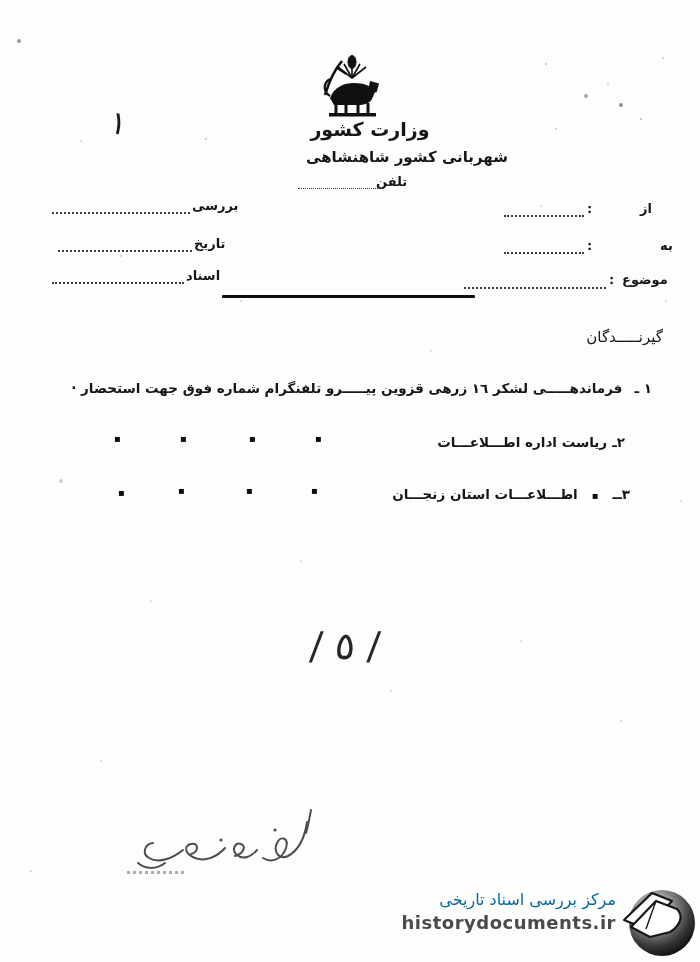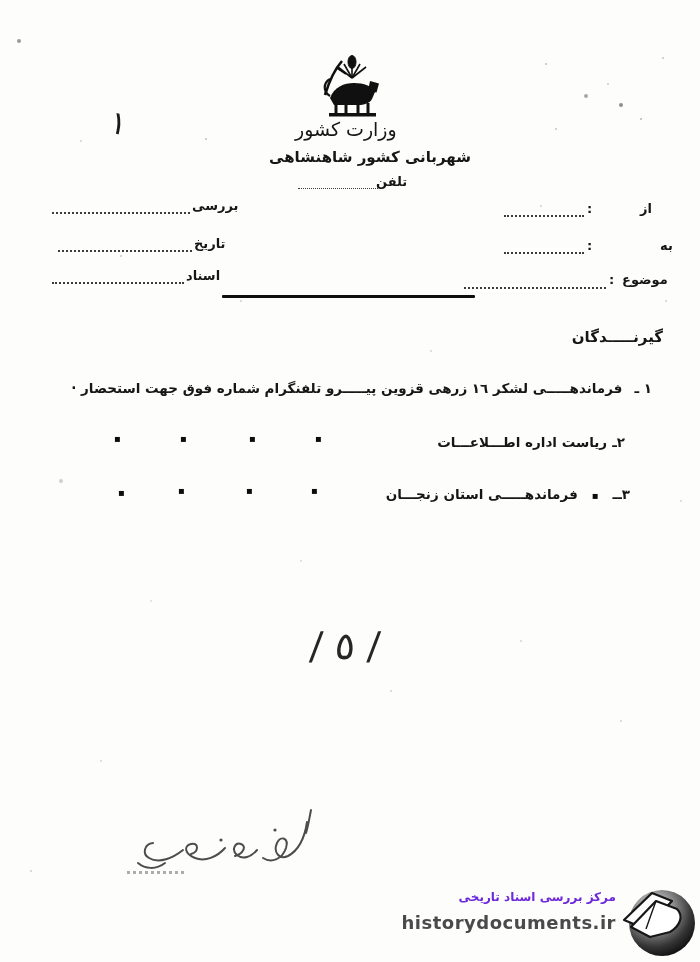--- a/index.html
+++ b/index.html
@@ -10,43 +10,43 @@
   }
   .abs{position:absolute;}
   .fa{direction:rtl;unicode-bidi:isolate;}
   
   .dots{height:0;border-bottom:2px dotted #3c3c3c;}
   .dots.fine{border-bottom-style:dotted;border-bottom-width:1.6px;}
   .label{font-size:13px;font-weight:bold;white-space:nowrap;}
   .colon{font-size:13px;font-weight:bold;}
   
   .solid-line{height:3px;background:#0e0e0e;border-radius:1px;}
-  .title{font-size:19px;letter-spacing:.5px;text-align:left;font-weight:normal;white-space:nowrap;}
-  .subtitle{font-size:15px;text-align:center;font-weight:bold;white-space:nowrap;}
-  .heading{font-size:15px;font-weight:bold;white-space:nowrap;}
+  .title{font-size:19px;letter-spacing:.5px;text-align:center;font-weight:bold;white-space:nowrap;}
+  .subtitle{font-size:15px;text-align:center;font-weight:bold;white-space:nowrap;margin-left:37px;}
+  .heading{font-size:15px;font-weight:normal;white-space:nowrap;}
   .line{display:flex;direction:rtl;align-items:baseline;white-space:nowrap;font-size:13.5px;font-weight:bold;}
   .ditto{font-size:10px;line-height:10px;color:#0c0c0c;}
   .hand-one{font-size:32px;color:#1b1b1b;transform:rotate(12deg);font-weight:400;}
   .hand-num{font-size:38px;color:#262626;letter-spacing:2px;font-weight:400;transform:skewX(-4deg);}
   .smudge{
     width:58px;height:3px;opacity:.55;filter:blur(.4px);
     background:repeating-linear-gradient(90deg,#6a6a6a 0 3px,transparent 3px 6px);
   }
   .speckles{width:2px;height:2px;border-radius:50%;background:transparent;
     box-shadow:
       18px 40px 0 1px #9a9a9a, 120px 255px 0 0 #c9c9c9, 545px 63px 0 0 #bbbbbb,
       585px 95px 0 1px #a8a8a8, 620px 104px 0 1px #8f8f8f, 640px 118px 0 0 #b5b5b5,
       555px 128px 0 0 #c2c2c2, 607px 83px 0 0 #cccccc, 662px 57px 0 0 #c5c5c5,
       540px 205px 0 0 #d0d0d0, 240px 300px 0 0 #cfcfcf, 80px 140px 0 0 #d2d2d2,
       430px 350px 0 0 #d5d5d5, 300px 560px 0 0 #d8d8d8, 150px 600px 0 0 #dadada,
       520px 640px 0 0 #d5d5d5, 620px 720px 0 0 #d0d0d0, 100px 760px 0 0 #d6d6d6,
       390px 690px 0 0 #cfcfcf, 60px 480px 0 1px #cfcfcf, 665px 300px 0 0 #cccccc,
       30px 870px 0 0 #cccccc, 680px 500px 0 0 #d4d4d4, 205px 138px 0 0 #bdbdbd;
   }
-  .wm-fa{font-size:12px;font-weight:bold;color:#6d28d9;white-space:nowrap;
+  .wm-fa{font-size:16px;font-weight:normal;color:#0369a1;white-space:nowrap;
     text-shadow:0 0 2px #fff,0 0 4px #fff;}
   .wm-url{font-family:"DejaVu Sans",sans-serif;font-size:18px;font-weight:bold;color:#4a4a4a;
     letter-spacing:.5px;white-space:nowrap;text-shadow:0 0 2px #fff,0 0 4px #fff;}
 </style>
 </head>
 <body>
 
 <div class="page">
 
   <div class="abs speckles" style="left:0;top:0"></div>
@@ -118,21 +118,21 @@
     <span>ریاست اداره اطـــلاعـــات</span>
   </div>
   <span class="abs ditto" style="left:315px;top:434px">▪</span>
   <span class="abs ditto" style="left:249px;top:434px">▪</span>
   <span class="abs ditto" style="left:180px;top:434px">▪</span>
   <span class="abs ditto" style="left:114px;top:434px">▪</span>
 
   <div class="abs line" style="right:70px;top:486px;gap:14px">
     <span>٣ــ</span>
     <span class="ditto">▪</span>
-    <span>فرماندهـــــی استان زنجـــان</span>
+    <span>اطـــلاعـــات استان زنجـــان</span>
   </div>
   <span class="abs ditto" style="left:311px;top:486px">▪</span>
   <span class="abs ditto" style="left:246px;top:486px">▪</span>
   <span class="abs ditto" style="left:178px;top:486px">▪</span>
   <span class="abs ditto" style="left:118px;top:488px">▪</span>
 
   <div class="abs hand-num" style="left:310px;top:624px">/ ٥ /</div>
 
   <svg class="abs" style="left:125px;top:800px" width="190" height="85" viewBox="0 0 190 85">
     <g fill="none" stroke="#2e2e2e" stroke-width="2" stroke-linecap="round" opacity=".85">

